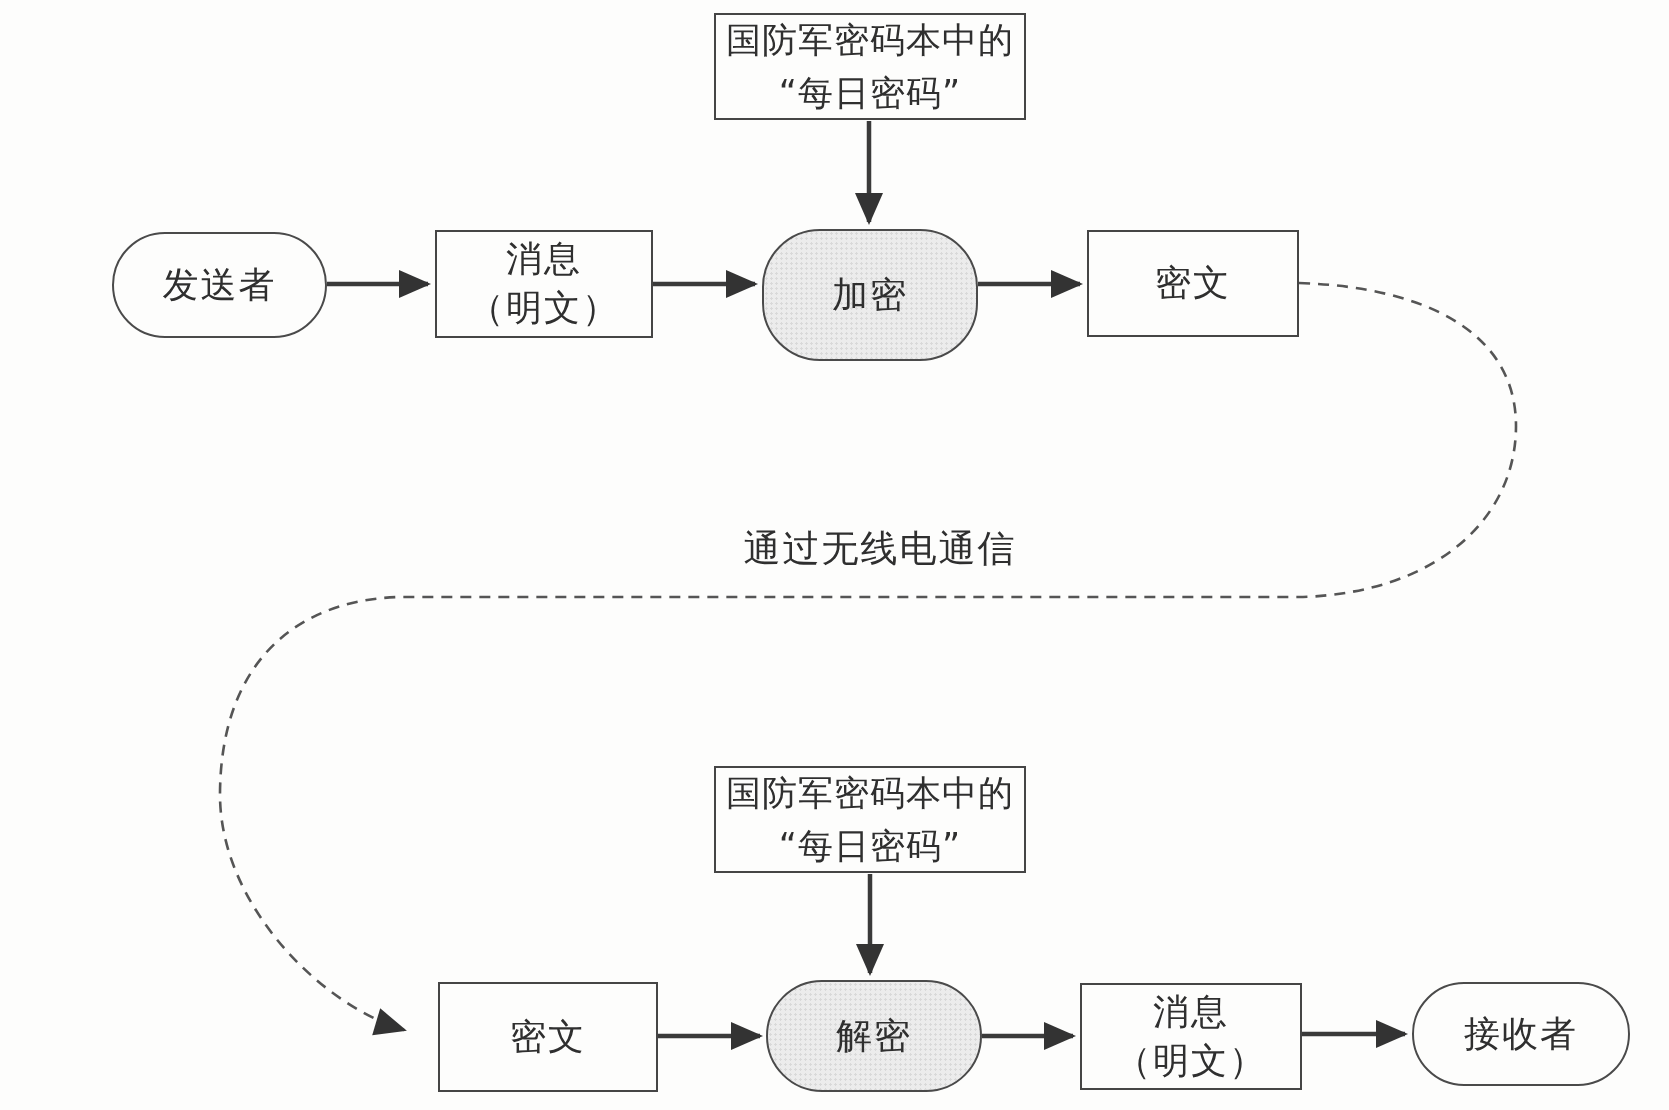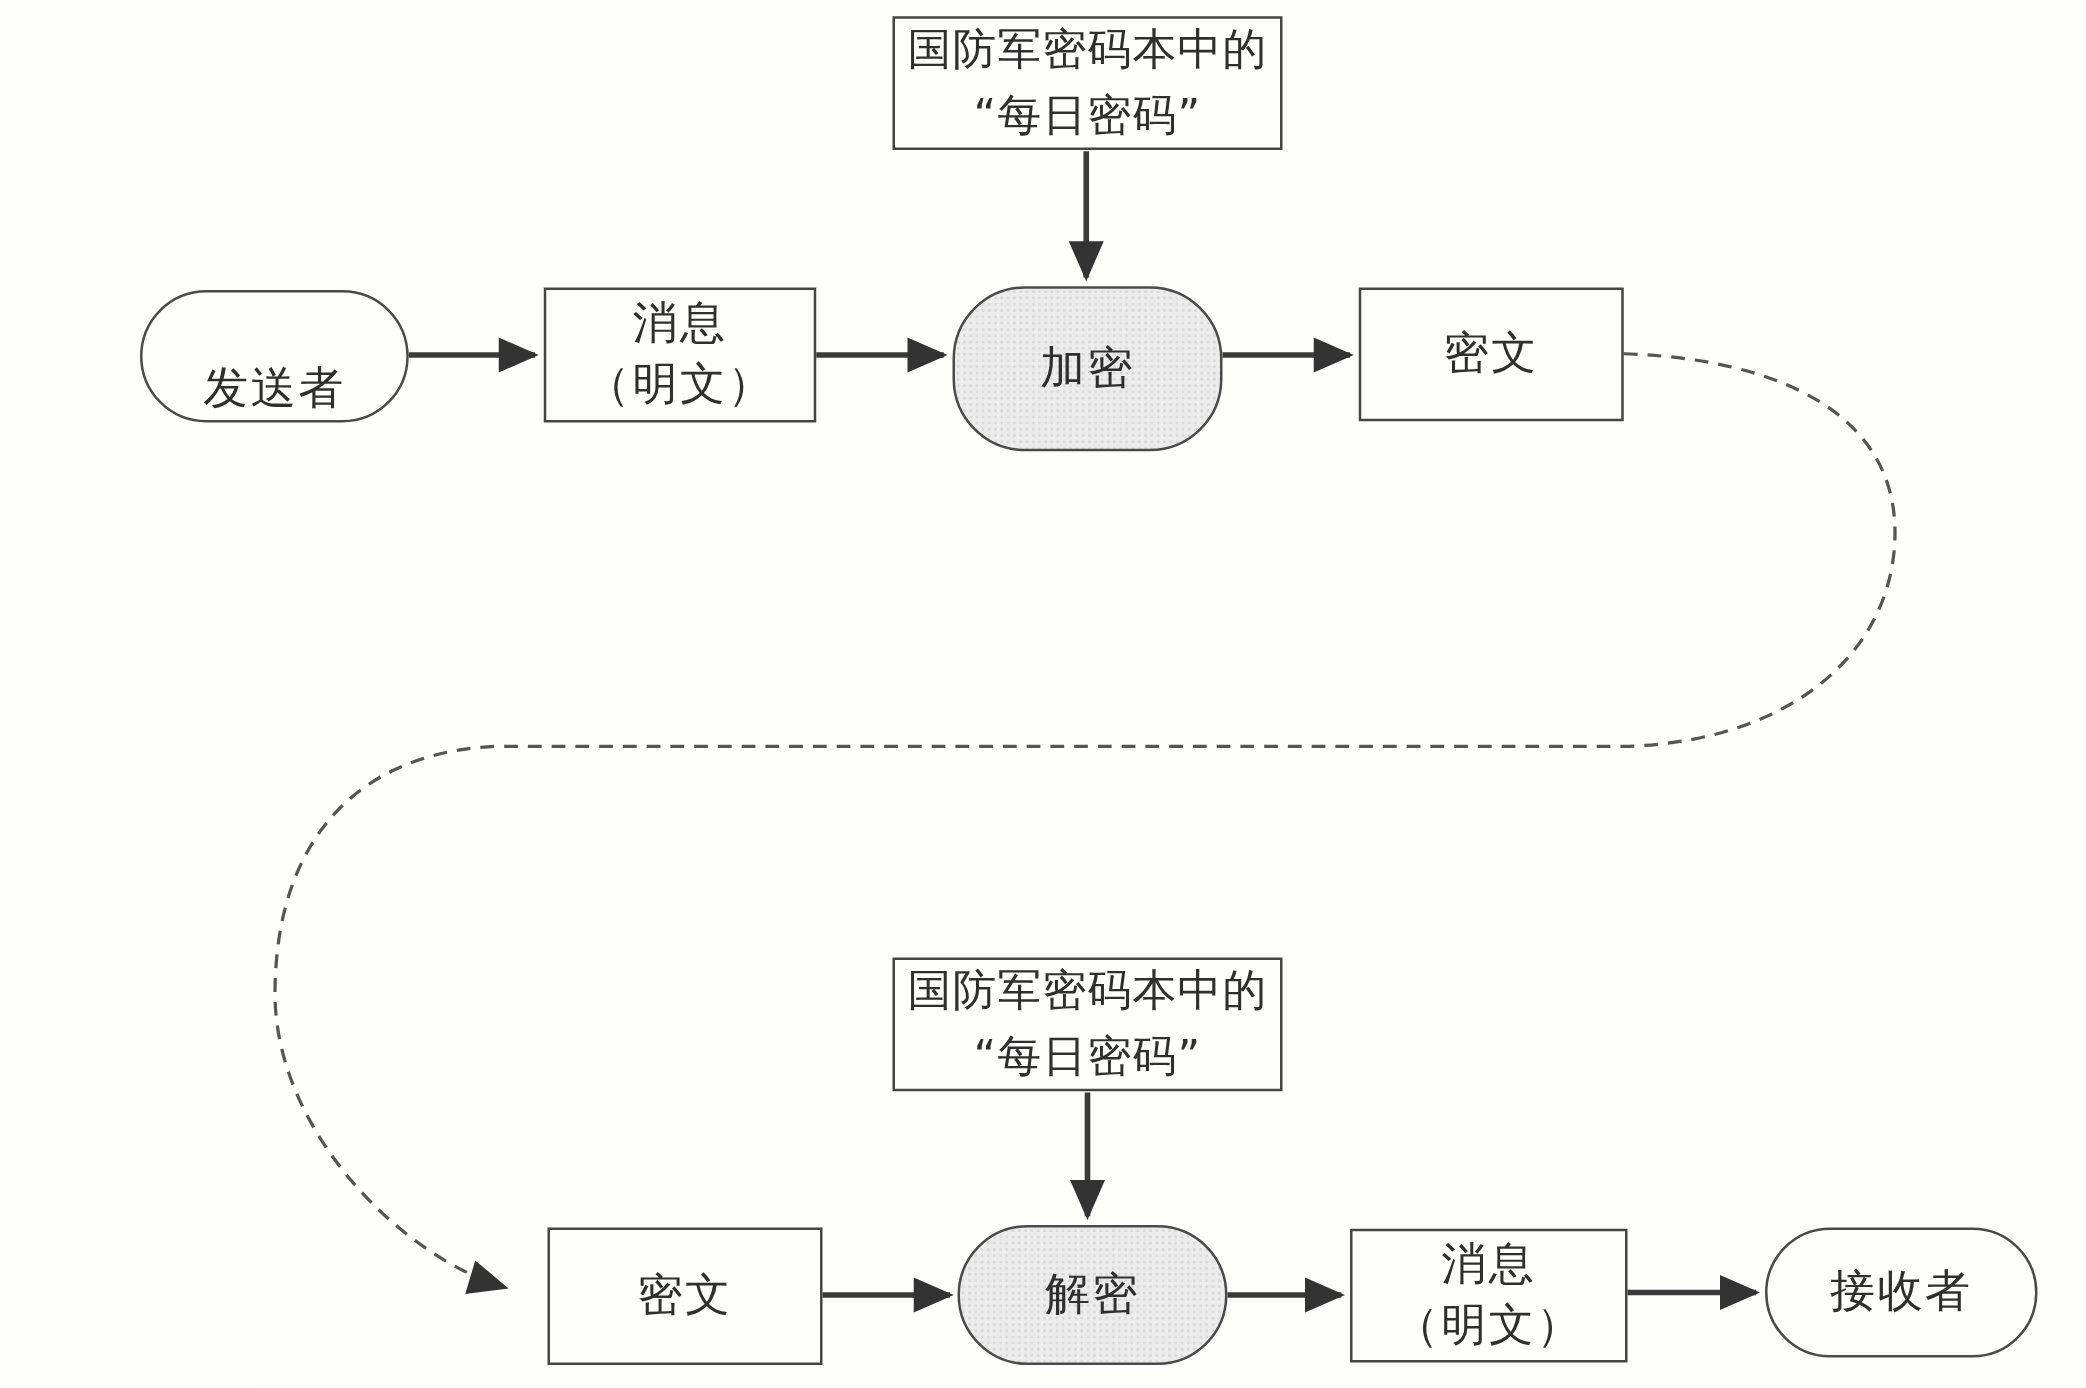--- a/index.html
+++ b/index.html
@@ -38,21 +38,21 @@
   .stadium {
     border: 2.5px solid #4a4a4a;
     border-radius: 58px;
     background-color: #ececec;
     background-image: radial-gradient(#d9d9d9 1.1px, rgba(0,0,0,0) 1.1px);
     background-size: 5px 5px;
   }
   .keybox { font-size: 35px; line-height: 1.5; letter-spacing: 1px; }
 
   
-  #sender          { left: 112px;  top: 232px; width: 215px; height: 106px; justify-content: flex-end; }
+  #sender          { left: 112px;  top: 232px; width: 215px; height: 106px; }
   #message-top     { left: 435px;  top: 230px; width: 218px; height: 108px; }
   #encrypt         { left: 762px;  top: 229px; width: 216px; height: 132px; }
   #ciphertext-top  { left: 1087px; top: 230px; width: 212px; height: 107px; }
   #codebook-top    { left: 714px;  top: 13px;  width: 312px; height: 107px; }
   #radio-label     { left: 690px;  top: 526px; width: 380px; height: 46px;
                      border: none; background: transparent; font-size: 37px; z-index: 1; }
   #codebook-bottom { left: 714px;  top: 766px; width: 312px; height: 107px; }
   #ciphertext-bot  { left: 438px;  top: 982px; width: 220px; height: 110px; }
   #decrypt         { left: 766px;  top: 980px; width: 216px; height: 112px; text-align: center; }
   #message-bottom  { left: 1080px; top: 983px; width: 222px; height: 107px; }
@@ -104,20 +104,23 @@
 
   <div class="node rect" id="ciphertext-top">
     <span>密文</span>
   </div>
 
   <div class="node rect keybox" id="codebook-top">
     <span>国防军密码本中的</span>
     <span>“每日密码”</span>
   </div>
 
+  <div class="node" id="radio-label">
+    <span>通过无线电通信</span>
+  </div>
 
   <div class="node rect keybox" id="codebook-bottom">
     <span>国防军密码本中的</span>
     <span>“每日密码”</span>
   </div>
 
   <div class="node rect" id="ciphertext-bot">
     <span>密文</span>
   </div>
 

